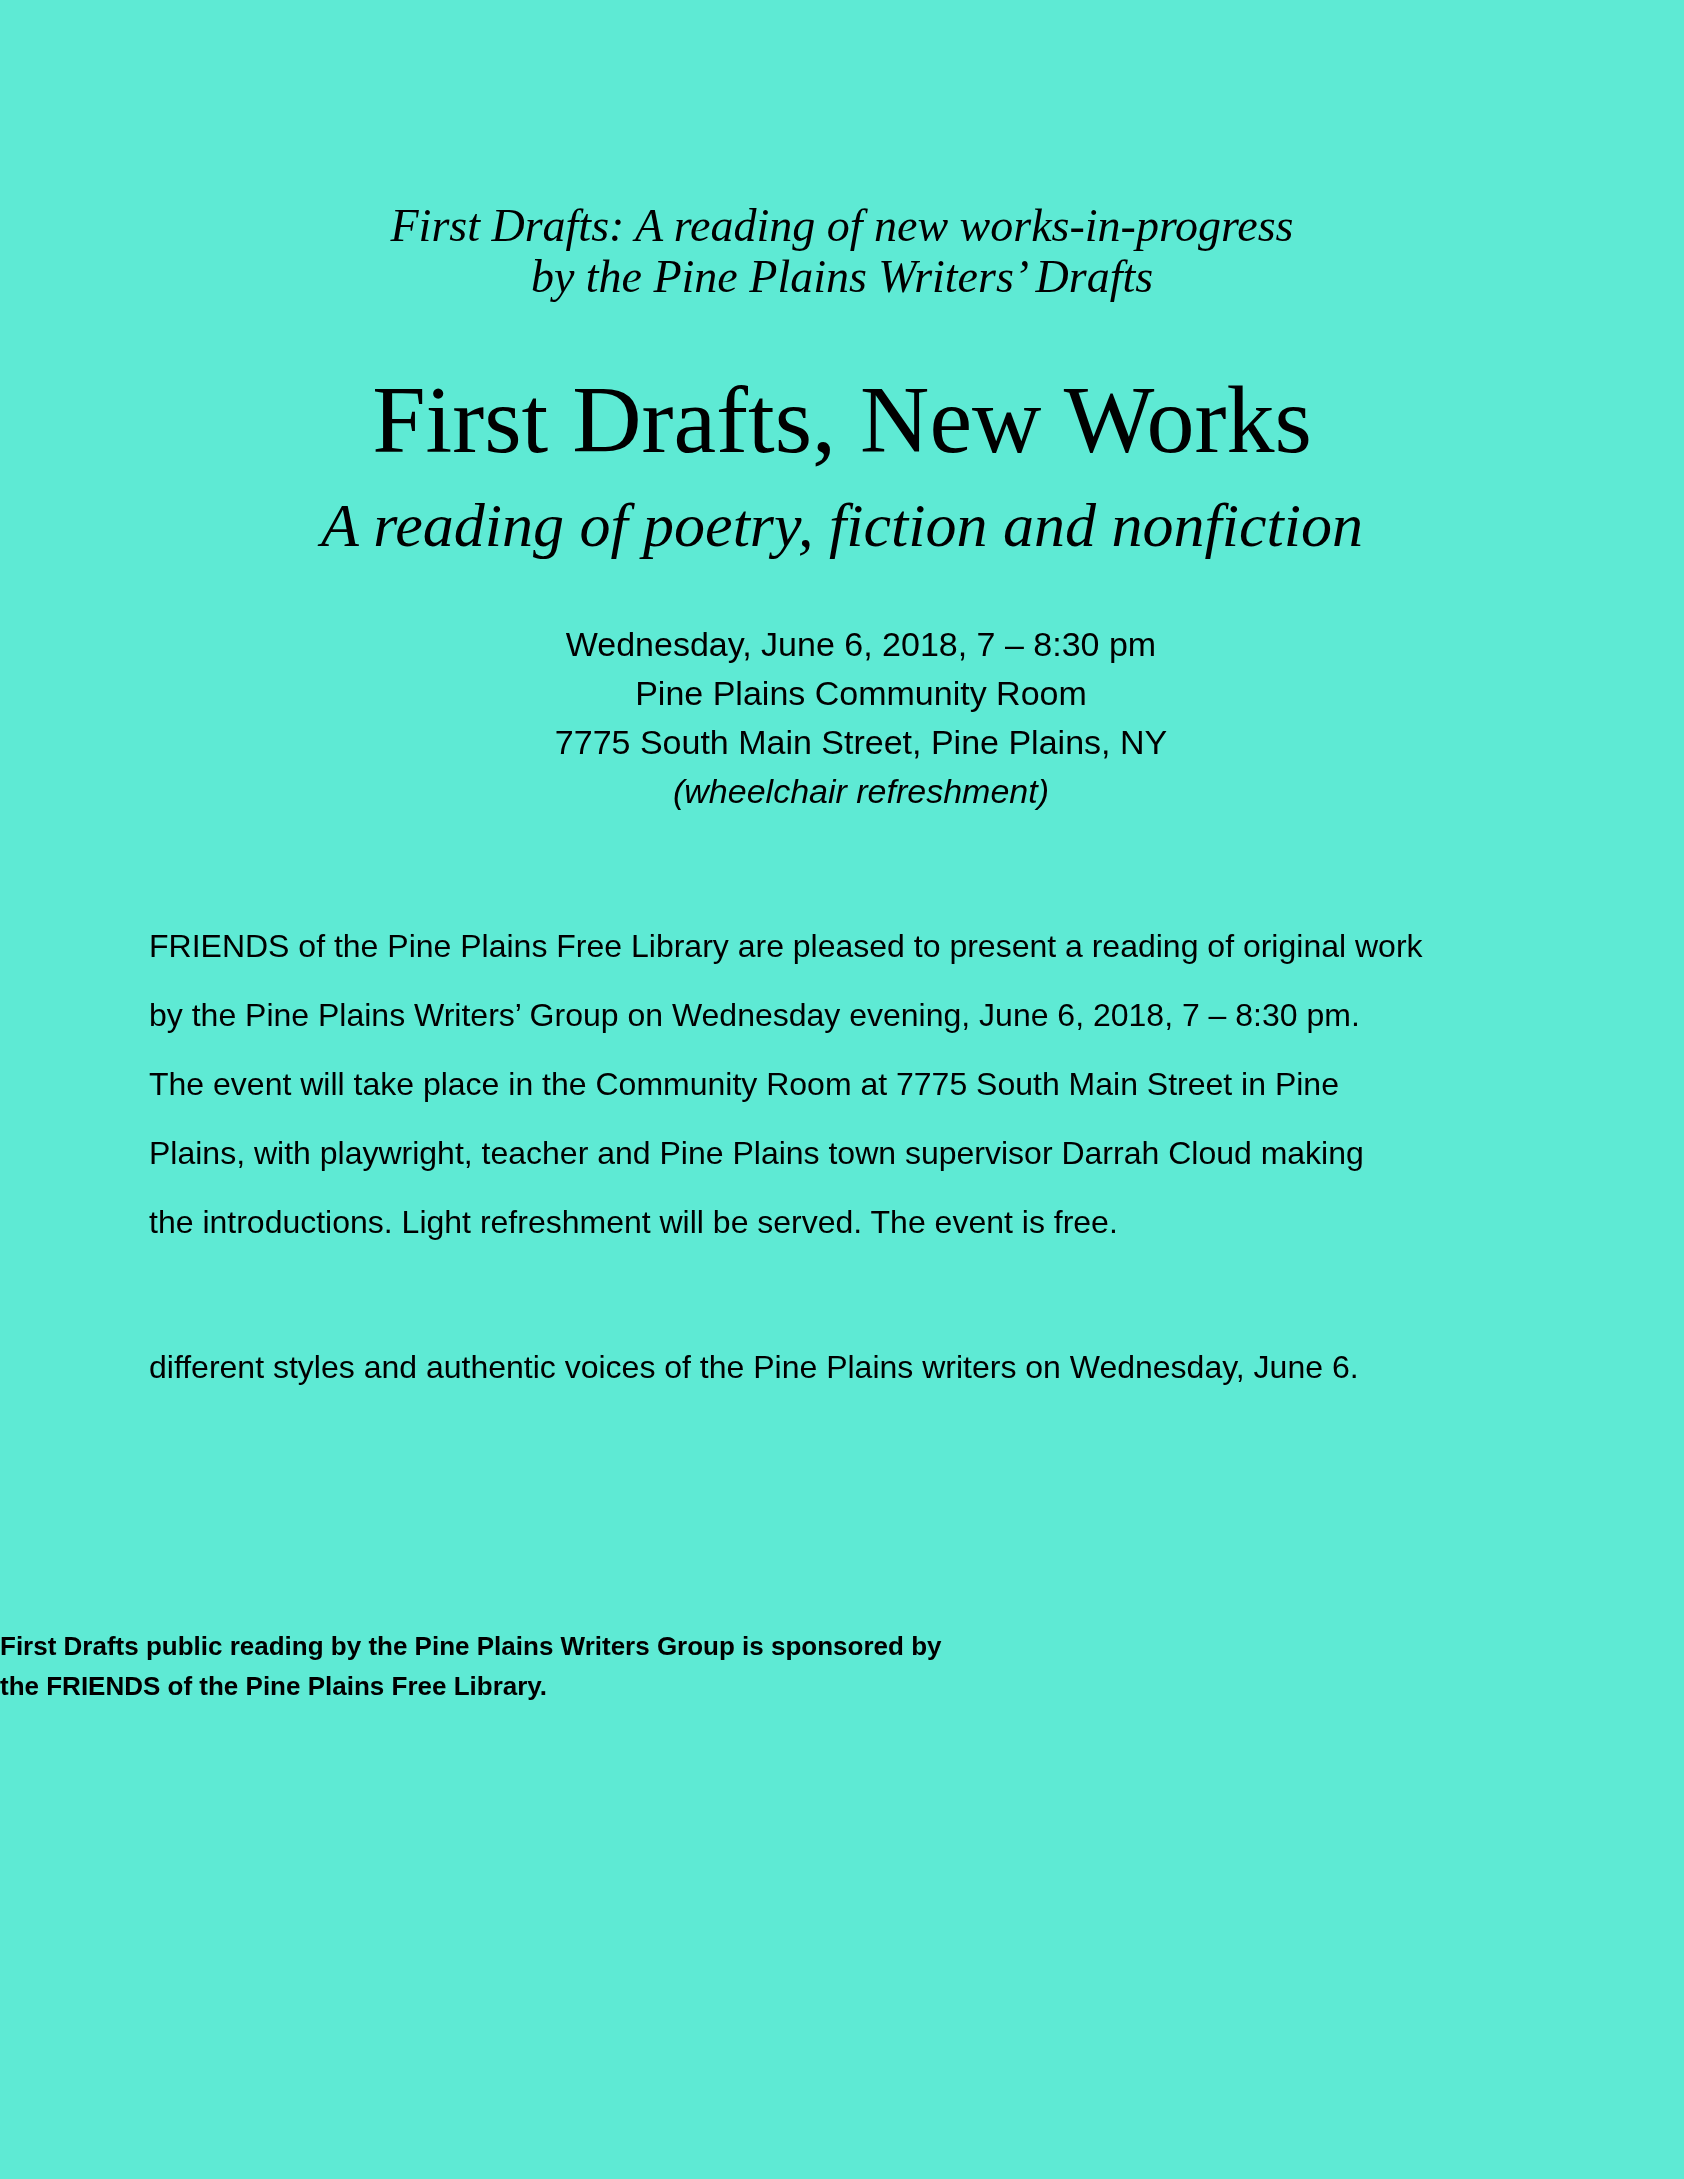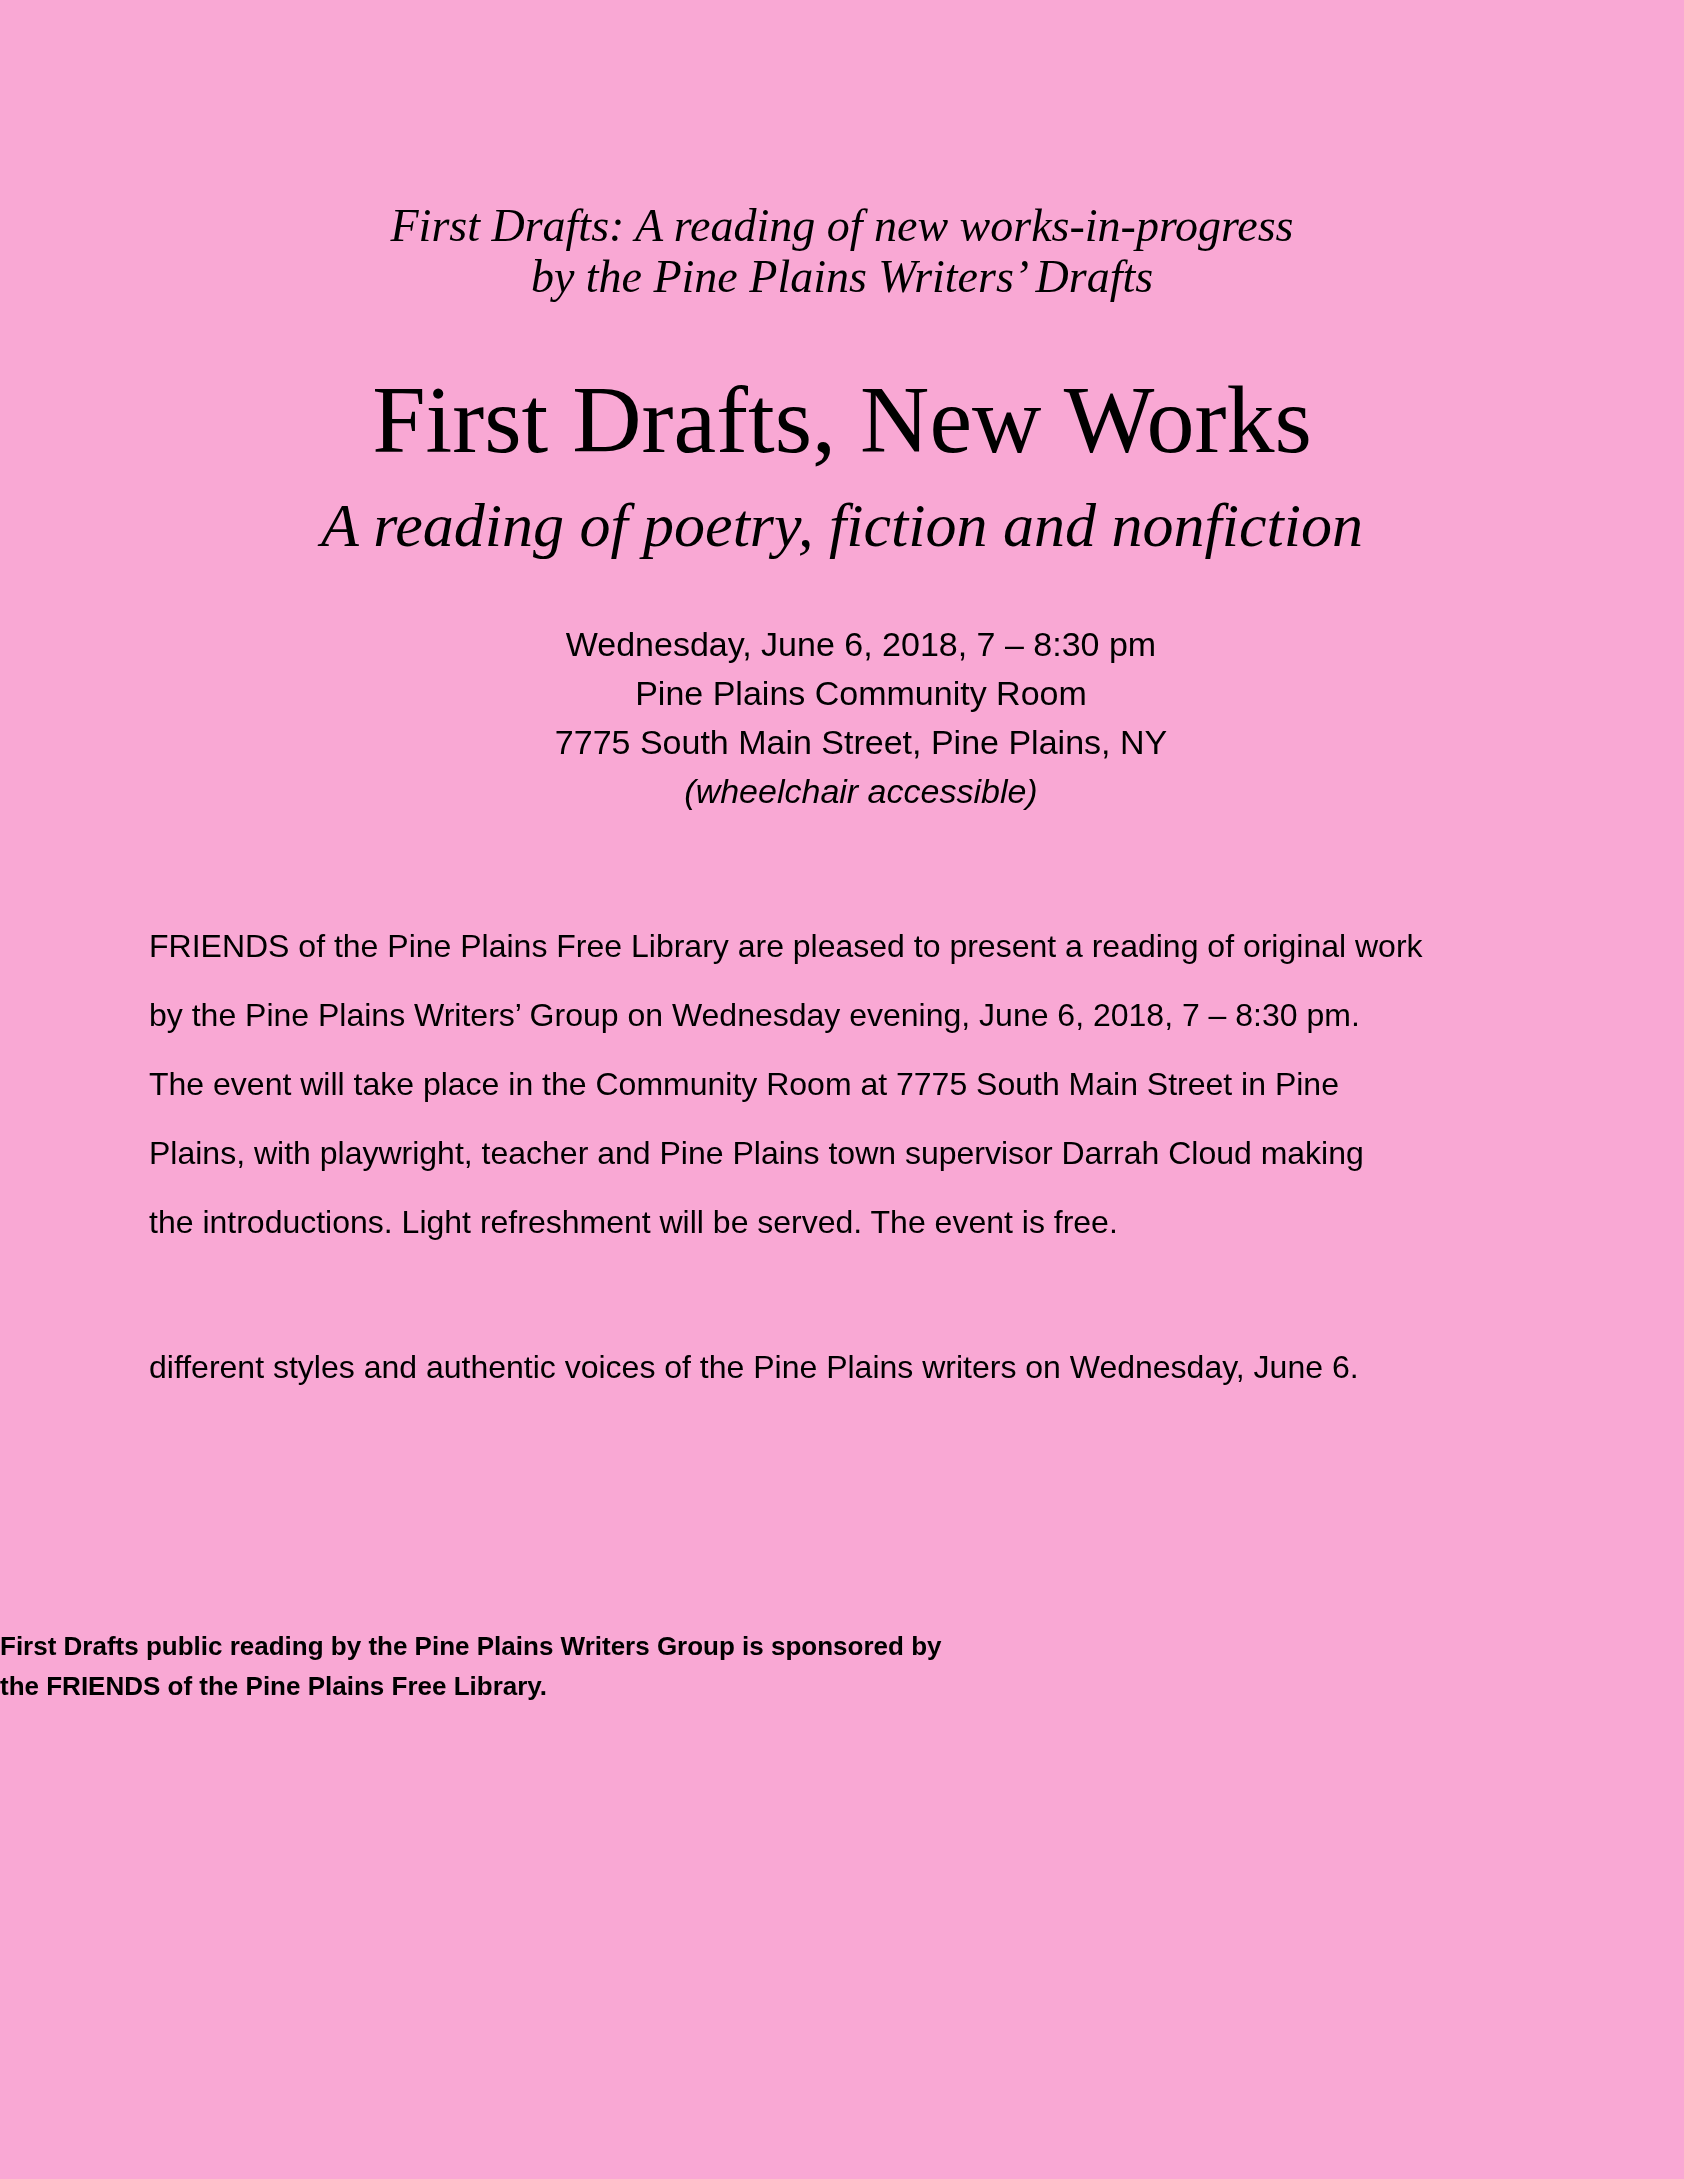--- a/index.html
+++ b/index.html
@@ -65,36 +65,36 @@
       top: 1626px; left: 0; right: 0;
       text-align: left;
       font-size: 26px;
       font-weight: bold;
       line-height: 40px;
     }
   </style>
 </head>
 <body>
 
-<div class="page" style="background: #f9a8d4; color: rgb(0, 0, 0);">
+<div class="page" style="background: #5eead4; color: rgb(0, 0, 0);">
 
   <div class="kicker">
     <div>First Drafts: A reading of new works-in-progress</div>
     <div>by the Pine Plains Writers’ Drafts</div>
   </div>
 
   <div class="title">First Drafts, New Works</div>
 
   <div class="subtitle">A reading of poetry, fiction and nonfiction</div>
 
   <div class="details">
     <div>Wednesday, June 6, 2018, 7 – 8:30 pm</div>
     <div>Pine Plains Community Room</div>
     <div>7775 South Main Street, Pine Plains, NY</div>
-    <div class="italic-line">(wheelchair accessible)</div>
+    <div class="italic-line">(wheelchair refreshment)</div>
   </div>
 
   <div class="para para-1">
     <div>FRIENDS of the Pine Plains Free Library are pleased to present a reading of original work</div>
     <div>by the Pine Plains Writers’ Group on Wednesday evening, June 6, 2018, 7 – 8:30 pm.</div>
     <div>The event will take place in the Community Room at 7775 South Main Street in Pine</div>
     <div>Plains, with playwright, teacher and Pine Plains town supervisor Darrah Cloud making</div>
     <div>the introductions. Light refreshment will be served. The event is free.</div>
   </div>
 

